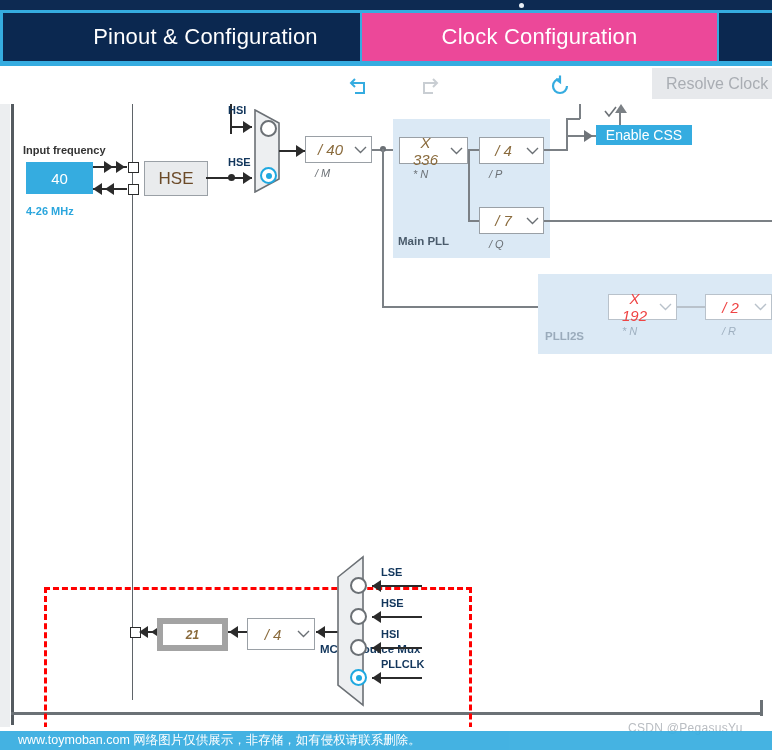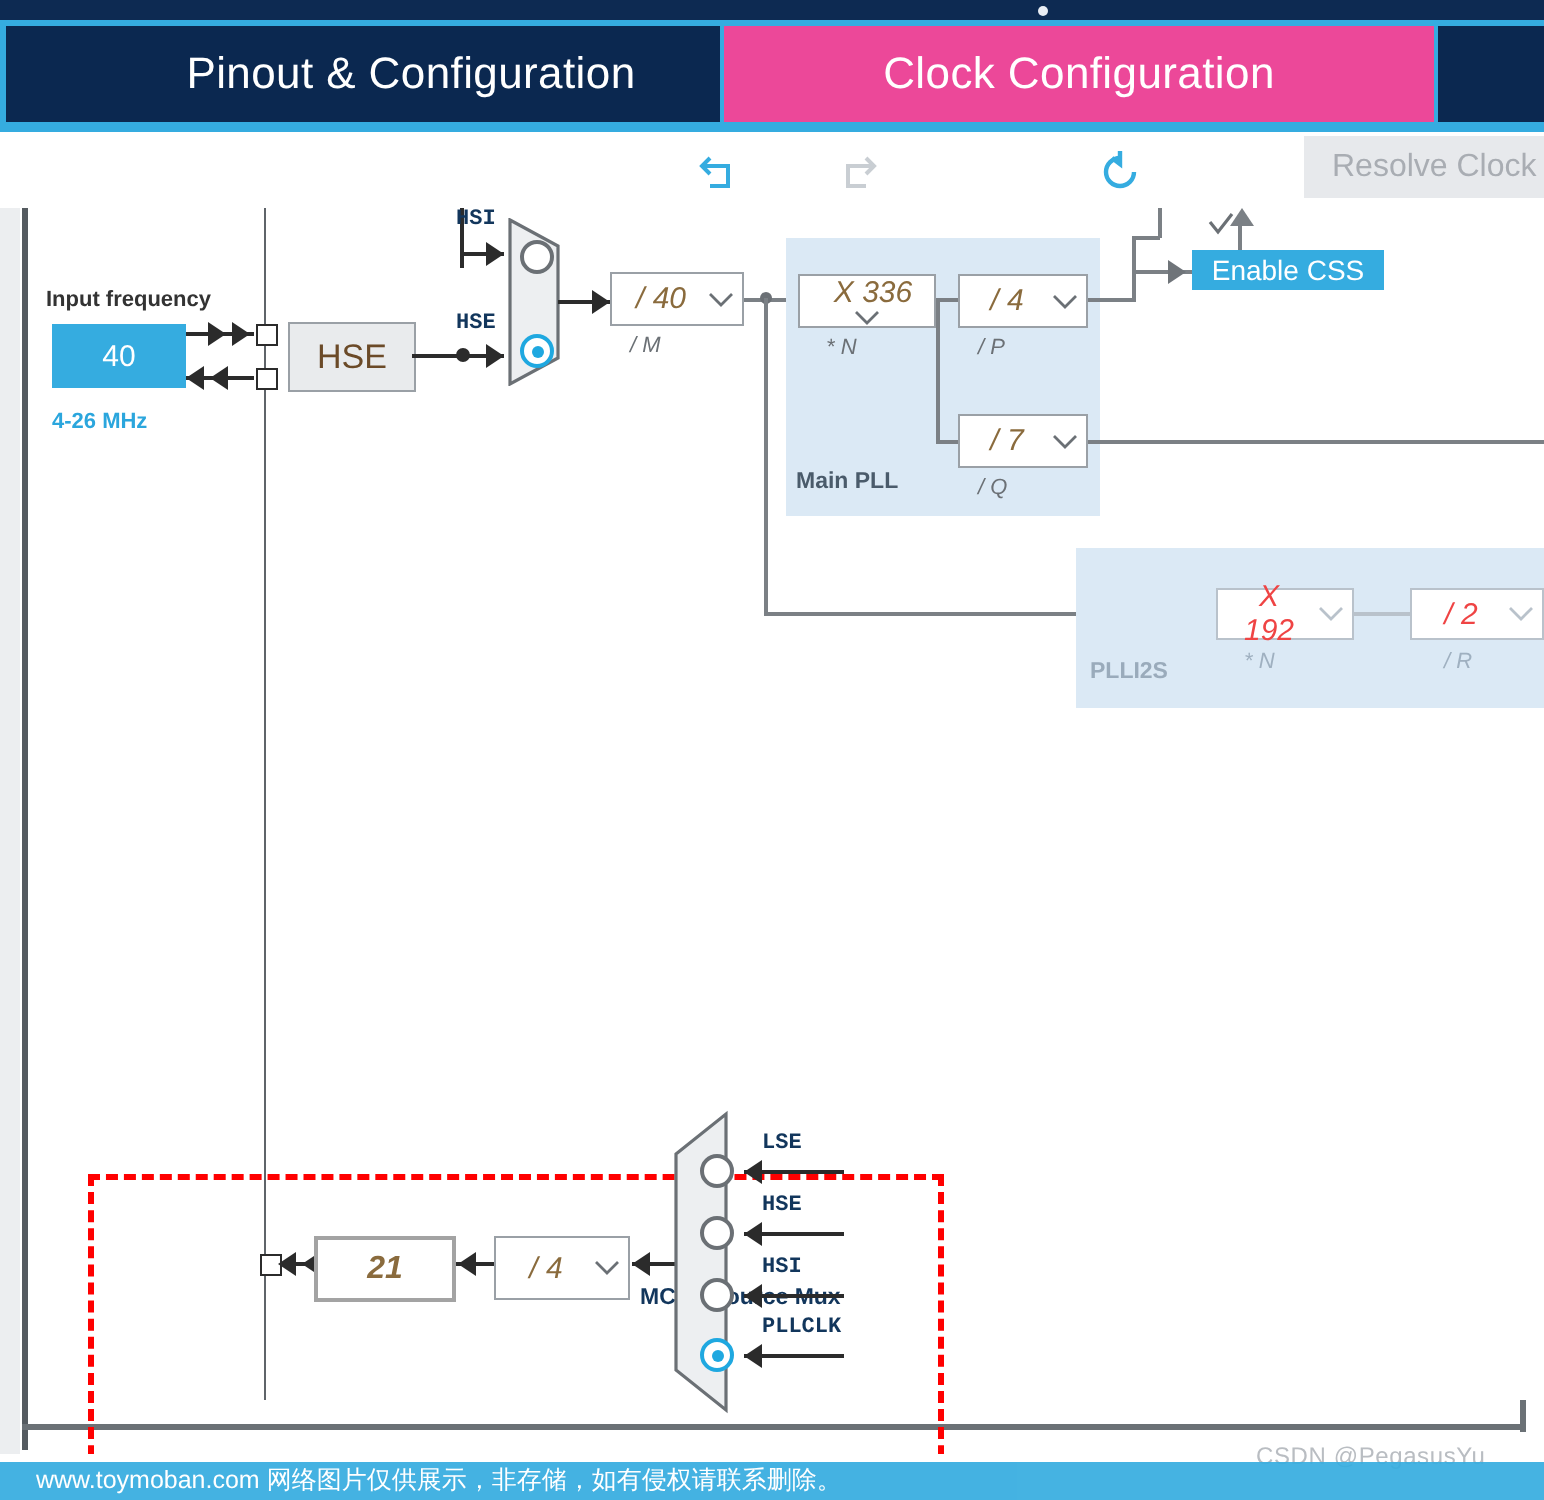--- a/index.html
+++ b/index.html
@@ -66,34 +66,34 @@
            display:flex;align-items:center;justify-content:center;font-size:17px;color:#6b4a28;}
 
   
   .mux{position:absolute;}
   .mux svg{display:block;}
   .radio{position:absolute;border-radius:50%;box-sizing:border-box;}
   .radio.off{width:17px;height:17px;border:2px solid #6b7075;background:#ffffff;}
   .radio.on{width:17px;height:17px;border:2px solid #1fa8e0;background:#ffffff;}
   .radio.on::after{content:"";position:absolute;left:3.5px;top:3.5px;width:6px;height:6px;border-radius:50%;background:#1fa8e0;}
 
-  .muxlabel{position:absolute;font-size:11px;color:#12365c;font-weight:700;font-family:Liberation Mono, monospace;}
+  .muxlabel{position:absolute;font-size:11px;color:#12365c;font-weight:700;}
 
   
   .combo{position:absolute;border:1px solid #9aa0a6;background:#ffffff;box-sizing:border-box;
          display:flex;align-items:center;}
   .combo .val{flex:1;text-align:center;font-size:15px;color:#8a6b3d;font-style:italic;padding-left:6px;}
   .combo .chev{width:22px;display:flex;align-items:center;justify-content:center;}
   .combo.dis{border-color:#b9c2cb;}
   .combo.dis .val{color:#ef4444;}
   .sublabel{position:absolute;font-size:11px;color:#6b7075;font-style:italic;}
   .sublabel.dis{color:#9fb0c0;}
 
-  .plainbox{position:absolute;border:2px solid #a3a3a3;background:#ffffff;box-sizing:border-box;
-            display:flex;align-items:center;justify-content:center;font-size:16px;color:#8a6b3d;font-style:italic;font-weight:bold;}
+  .plainbox{position:absolute;border:6px solid #a3a3a3;background:#ffffff;box-sizing:border-box;
+            display:flex;align-items:center;justify-content:center;font-size:12px;color:#8a6b3d;font-style:italic;font-weight:bold;}
 
   
   .pllpanel{position:absolute;background:#dbe9f5;}
   .plltitle{position:absolute;font-size:11.5px;color:#4a5b6b;font-weight:700;}
   .plltitle.dis{color:#9aabbb;}
 
   
   #enable-css{position:absolute;left:596px;top:125px;width:96px;height:20px;background:#35ace0;
               color:#ffffff;font-size:14px;display:flex;align-items:center;justify-content:center;}
 
@@ -209,21 +209,21 @@
     </span>
   </div>
   <div class="sublabel" style="left:315px;top:63px;">/ M</div>
 
   <div class="wire" style="left:372px;top:45px;width:22px;height:1.5px;"></div>
   <div style="position:absolute;left:380px;top:42px;width:6px;height:6px;border-radius:50%;background:#6b7075;"></div>
 
   <div class="pllpanel" style="left:393px;top:15px;width:157px;height:139px;"></div>
   <div class="plltitle" style="left:398px;top:131px;">Main PLL</div>
 
-  <div class="combo" style="left:399px;top:33px;width:69px;height:27px;flex-direction:column;">
+  <div class="combo" style="left:399px;top:33px;width:69px;height:27px;">
     <span class="val">X 336</span>
     <span class="chev">
       <svg width="13" height="8" viewBox="0 0 13 8">
           <path d="M1 1 L6.5 6.5 L12 1" fill="none" stroke="#6b7075" stroke-width="1.4"></path>
         </svg>
     </span>
   </div>
   <div class="sublabel" style="left:413px;top:64px;">* N</div>
 
   <div class="wire" style="left:468px;top:45px;width:12px;height:1.5px;"></div>

